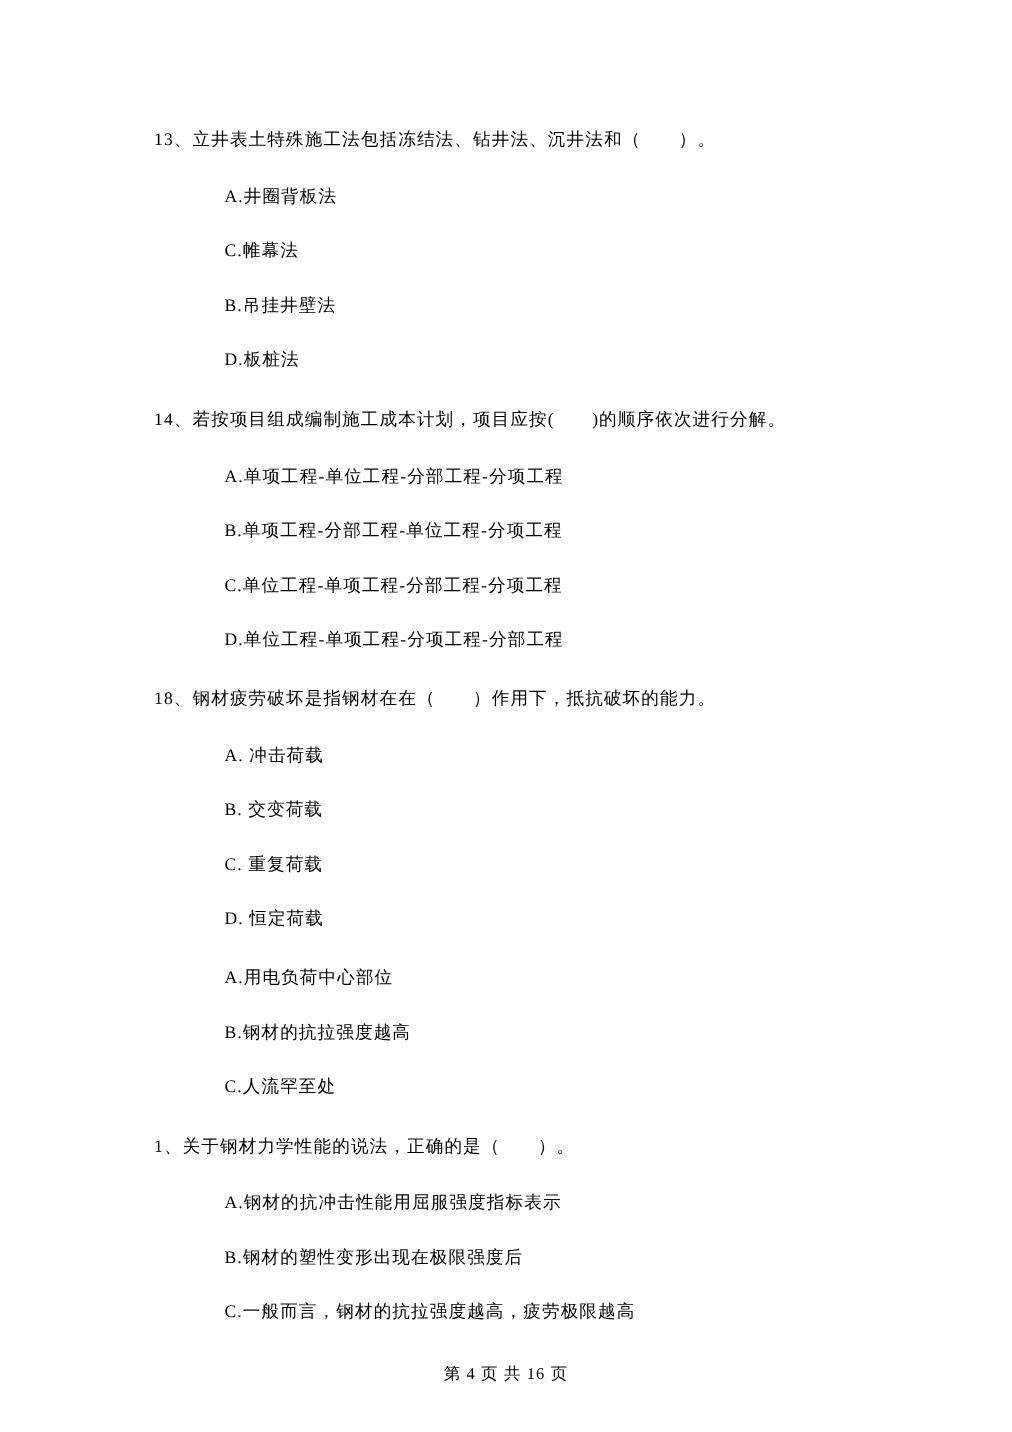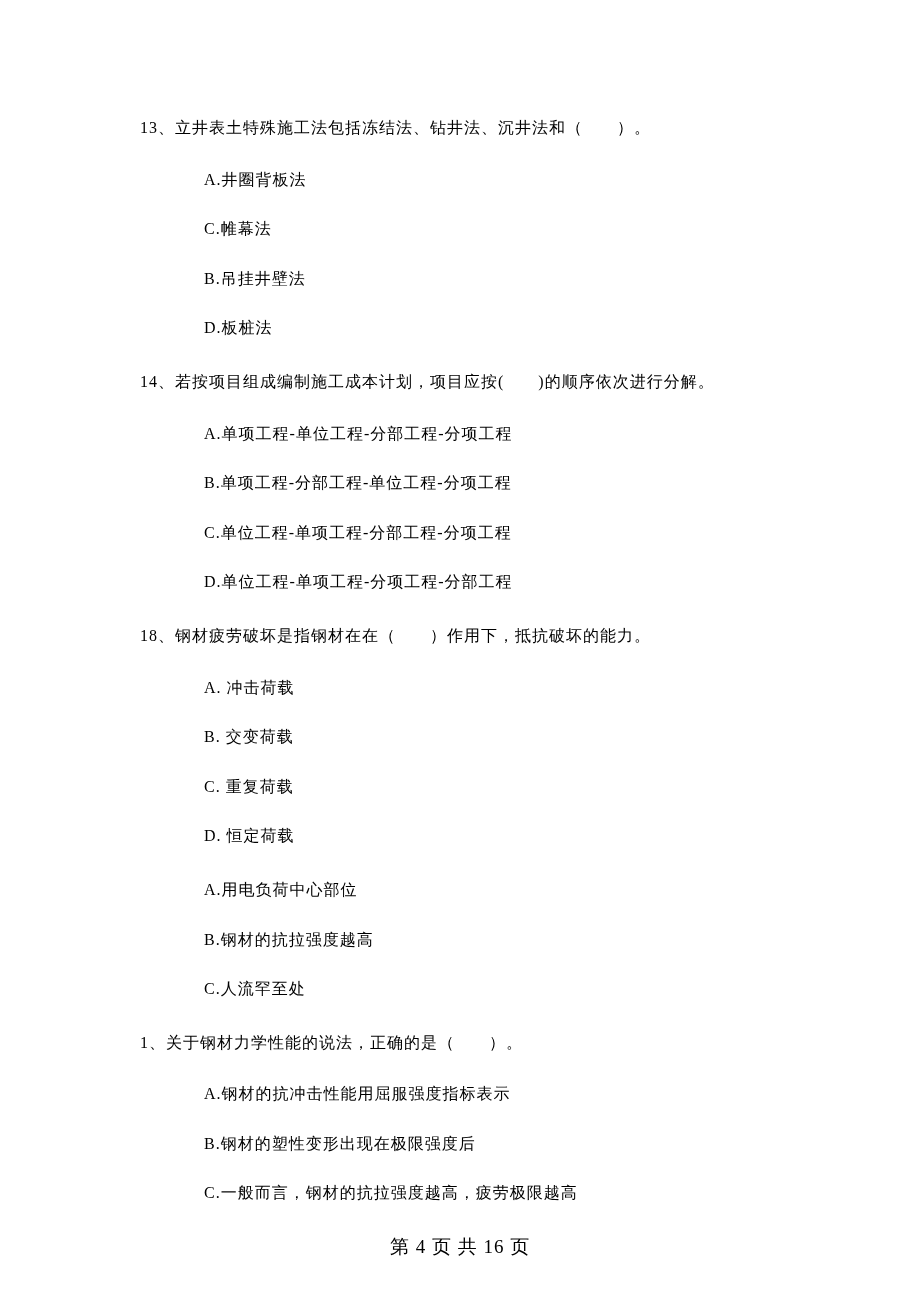--- a/index.html
+++ b/index.html
@@ -34,21 +34,21 @@
       letter-spacing: 1px;
     }
     .option:last-child {
       margin-bottom: 0;
     }
     .footer {
       position: absolute;
       bottom: 40px;
       width: 100%;
       text-align: center;
-      font-size: 19px;
+      font-size: 15px;
       letter-spacing: 1px;
     }
   </style>
 </head>
 <body>
 
 <div class="content">
 
   <div class="question">
     <div class="question-text"><span>13、</span><span>立井表土特殊施工法包括冻结法、钻井法、沉井法和（　　）。</span></div>

